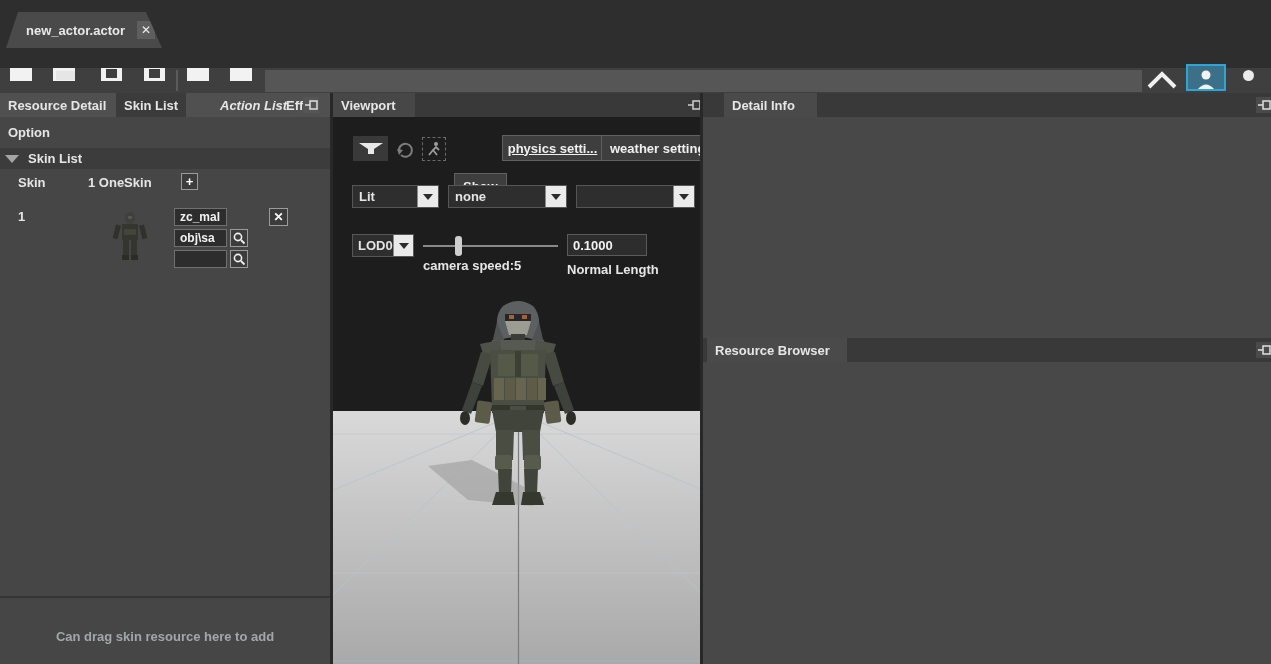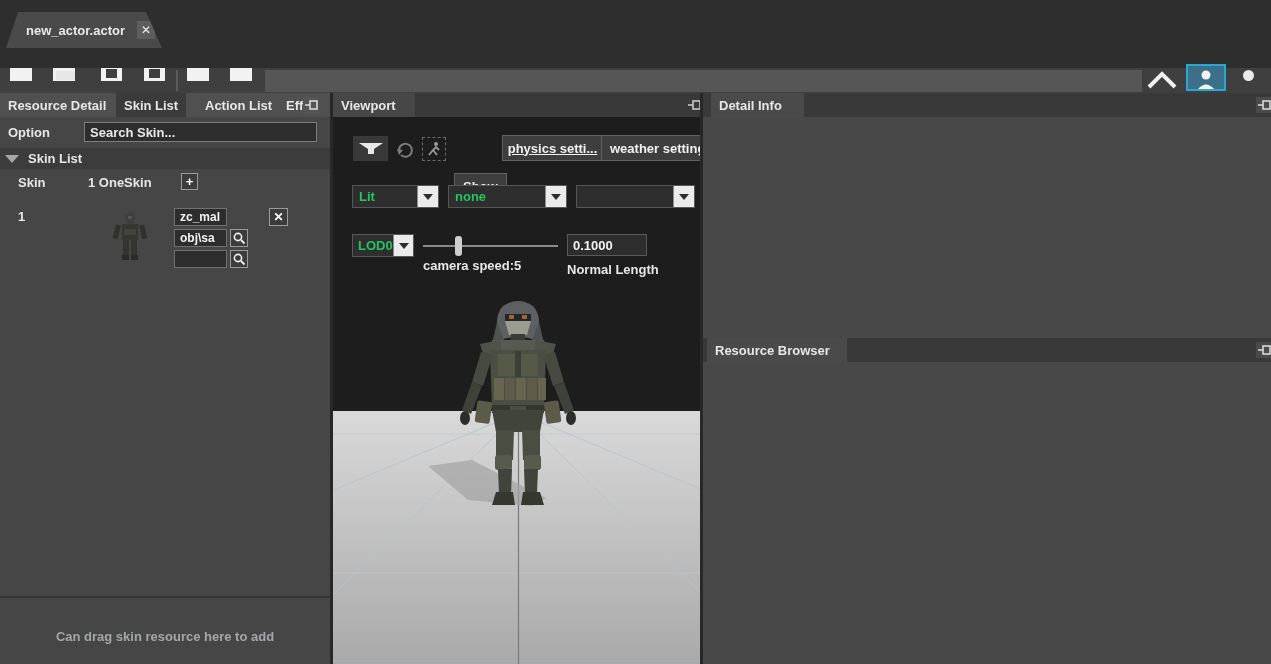--- a/index.html
+++ b/index.html
@@ -52,21 +52,21 @@
   .divider-h { position:absolute; background:#353535; }
   .hint { position:absolute; width:100%; text-align:center; color:#a3a7a9; font-size:13px; }
 
   
   .viewport { background:#1d1d1d; overflow:hidden; }
   .vp-btn { position:absolute; height:26px; background:#3e3e3e; border:1px solid #606060; color:#f0f0f0;
             font-family:"Liberation Sans",sans-serif; font-weight:bold; font-size:13px; padding:0 8px;
             display:flex; align-items:center; white-space:nowrap; cursor:default; }
   .icon-btn { position:absolute; display:flex; align-items:center; justify-content:center; }
   .dd { position:absolute; height:23px; background:#2e2e2e; border:1px solid #565656; }
-  .dd-label { position:absolute; left:6px; top:3px; font-size:13px; color:#22c55e; white-space:nowrap; }
+  .dd-label { position:absolute; left:6px; top:3px; font-size:13px; color:#e5e5e5; white-space:nowrap; }
   .dd-btn { position:absolute; right:0; top:0; bottom:0; width:21px; background:#ebebeb; border-left:1px solid #8a8a8a;
             display:flex; align-items:center; justify-content:center; cursor:default; }
   .dd-arrow { width:0; height:0; border-left:5px solid transparent; border-right:5px solid transparent; border-top:6px solid #2c2c2c; }
   .slider-track { position:absolute; background:#8a8a8a; }
   .slider-handle { position:absolute; background:#cfcfcf; border-radius:3px; cursor:default; }
   .floor { position:absolute; background:linear-gradient(#d9d9d9,#a9a9a9); }
 
   
   .rpanel-content { background:#484848; }
   .vsep { position:absolute; background:#282828; }
@@ -119,21 +119,21 @@
   </div>
   <div class="abs" style="left:1243px; top:70px; width:11px; height:11px; border-radius:50%; background:#eaeaea;"></div>
 
   <div class="abs tabstrip-left" style="left:0; top:93px; width:330px; height:24px;">
     <div class="ptab" style="left:0;">
       <span class="ptab-label">Resource Detail</span>
     </div>
     <div class="ptab sel-dark" style="left:116px;">
       <span class="ptab-label">Skin List</span>
     </div>
-    <div class="ptab" style="left:197px;">
+    <div class="ptab" style="left:212px;font-style:italic;">
       <span class="ptab-label">Action List</span>
     </div>
     <div class="ptab" style="left:280px; width:30px; overflow:hidden; padding:0 0 0 6px;">
       <span class="ptab-label">Effect</span>
     </div>
     <div class="pinbox" style="left:303px;">
       <svg width="14" height="14">
         <line x1="1" y1="7" x2="6" y2="7" stroke="#e0e0e0" stroke-width="1.5"></line>
         <rect x="6" y="3" width="7" height="8" fill="none" stroke="#e0e0e0" stroke-width="1.5"></rect>
       </svg>
@@ -146,34 +146,33 @@
     </div>
     <div class="pinbox" style="left:353px; background:transparent;">
       <svg width="14" height="14">
         <line x1="1" y1="7" x2="6" y2="7" stroke="#cfcfcf" stroke-width="1.5"></line>
         <rect x="6" y="3" width="7" height="8" fill="none" stroke="#cfcfcf" stroke-width="1.5"></rect>
       </svg>
     </div>
   </div>
 
   <div class="abs tabstrip-dark" style="left:703px; top:93px; width:568px; height:24px;">
-    <div class="ptab sel-light" style="left:8px; width:93px;">
+    <div class="ptab sel-light" style="left:21px; width:93px;">
       <span class="ptab-label">Detail Info</span>
     </div>
     <div class="pinbox" style="left:553px; background:#4a4a4a;">
       <svg width="14" height="14">
         <line x1="1" y1="7" x2="6" y2="7" stroke="#e0e0e0" stroke-width="1.5"></line>
         <rect x="6" y="3" width="7" height="8" fill="none" stroke="#e0e0e0" stroke-width="1.5"></rect>
       </svg>
     </div>
   </div>
 
   <div class="abs left-panel" style="left:0; top:117px; width:330px; height:547px;">
     <span class="lbl" style="left:8px; top:8px;">Option</span>
-    <input class="fld search-fld" style="left: 84px; top: 5px; width: 233px; height: 20px;" placeholder="Search Skin...">
 
     <div class="sec-hdr" style="top:31px;">
       <span class="tri-down" style="left:5px; top:7px;"></span>
       <span class="lbl" style="left:28px; top:3px;">Skin List</span>
     </div>
 
     <span class="lbl" style="left:18px; top:58px;">Skin</span>
     <span class="lbl" style="left:88px; top:58px;">1 OneSkin</span>
     <div class="sq-btn" style="left:181px; top:56px; width:17px; height:17px;">+</div>
 

